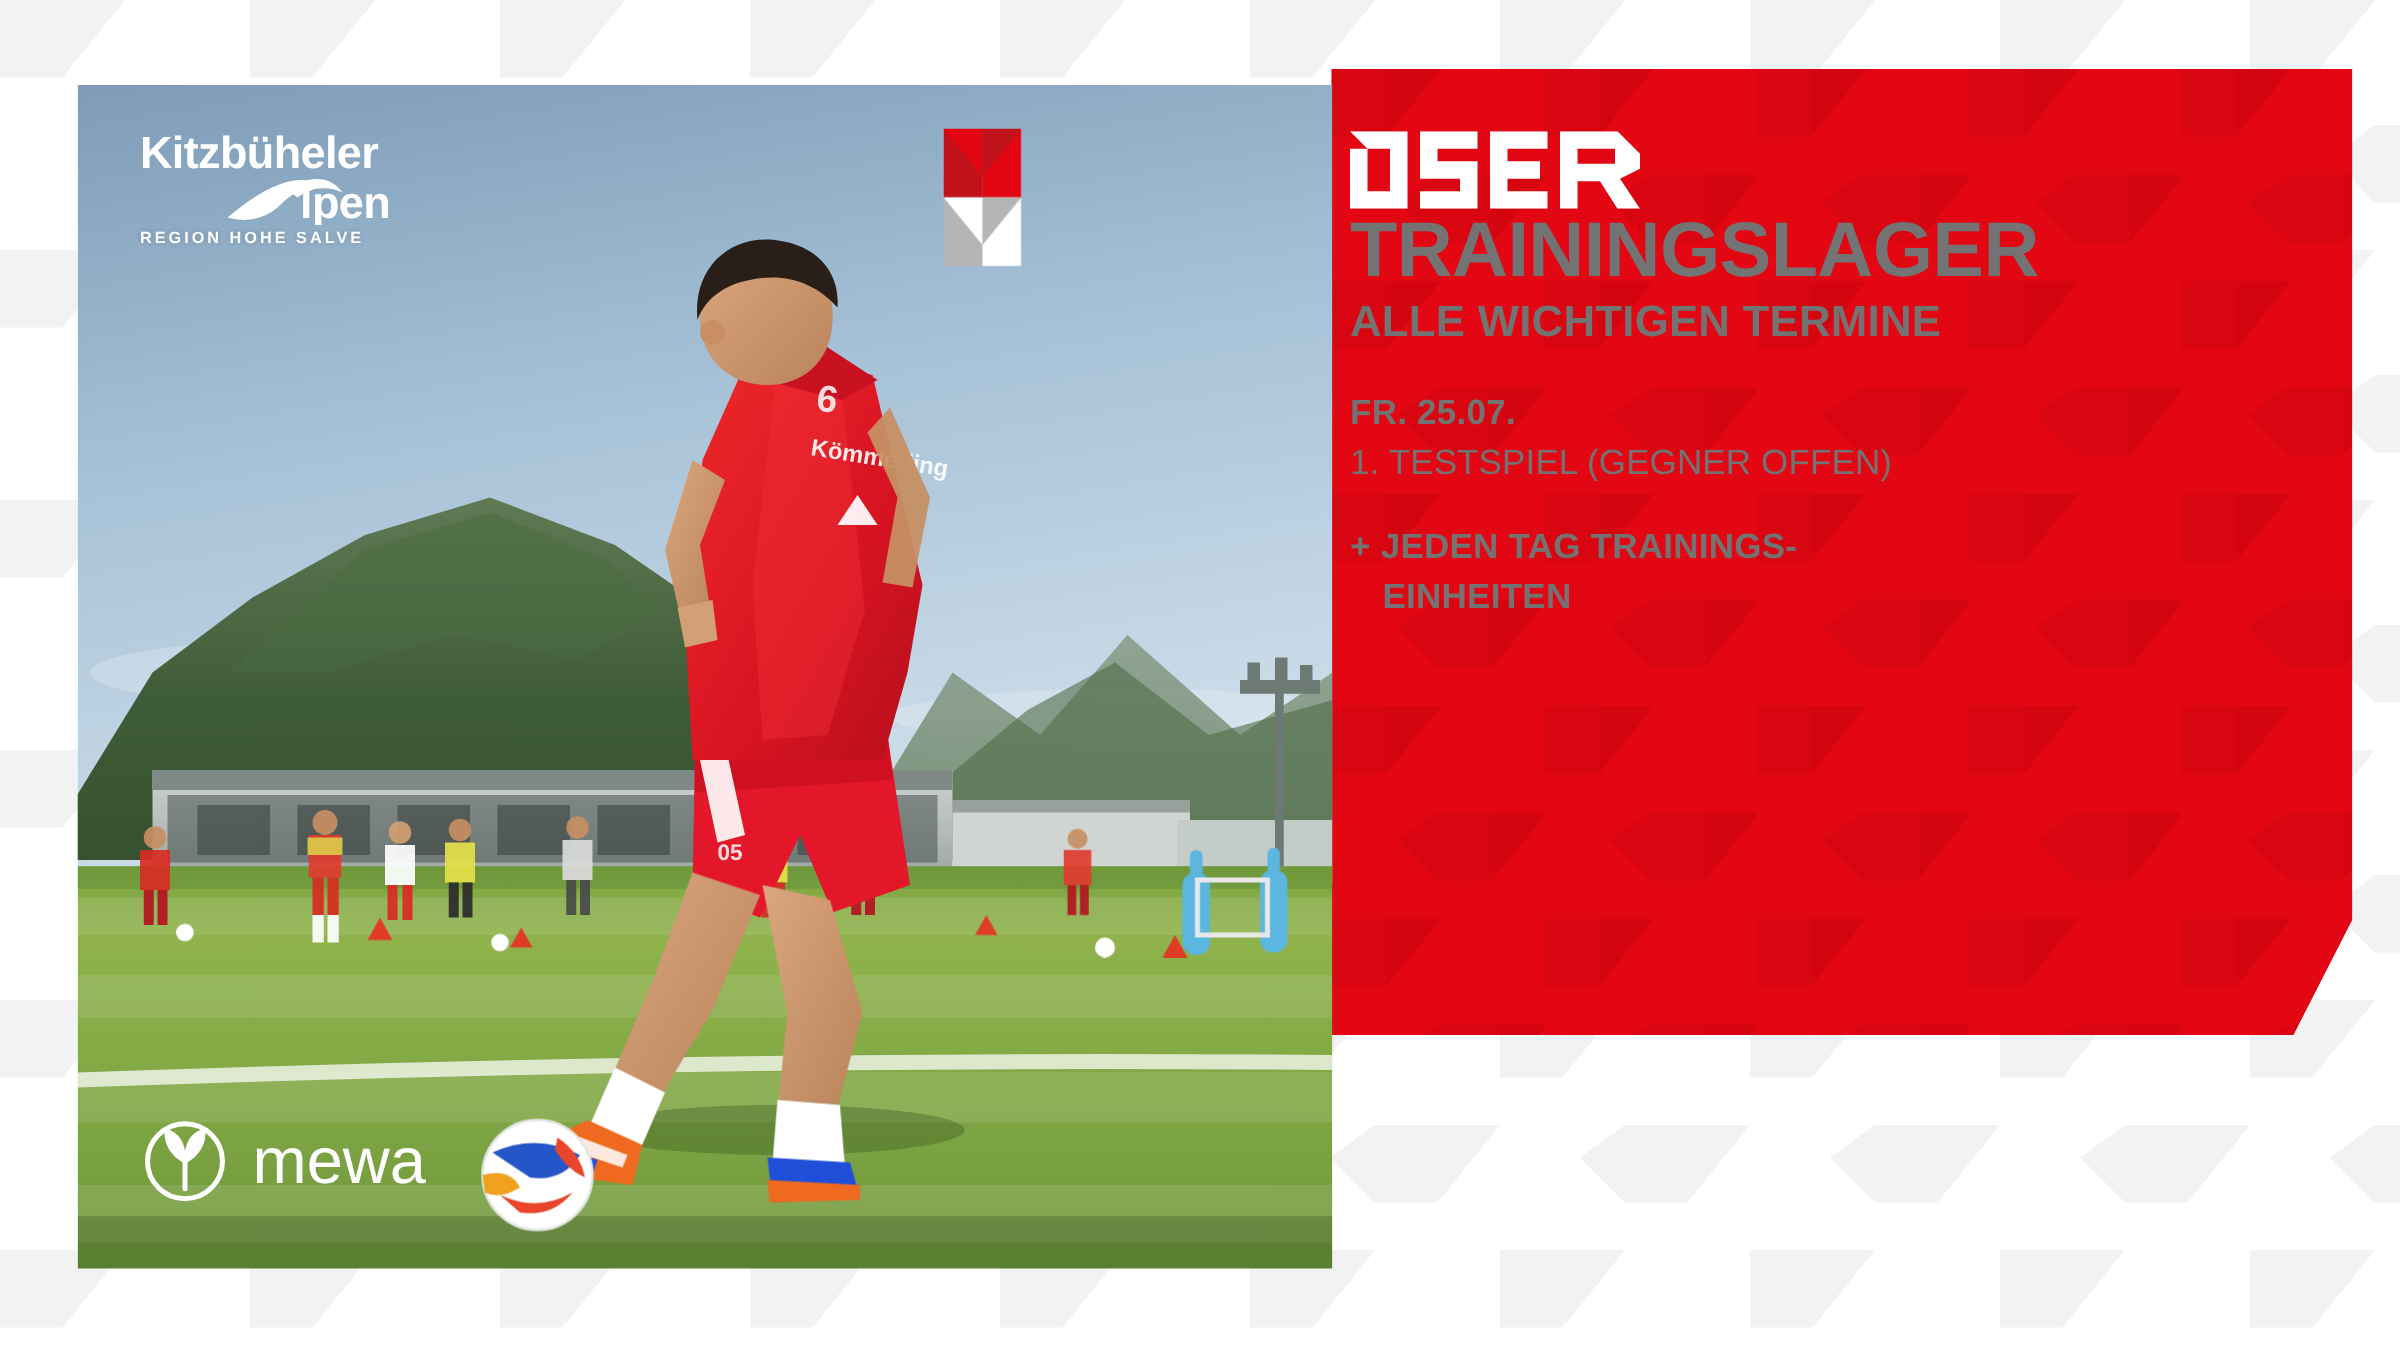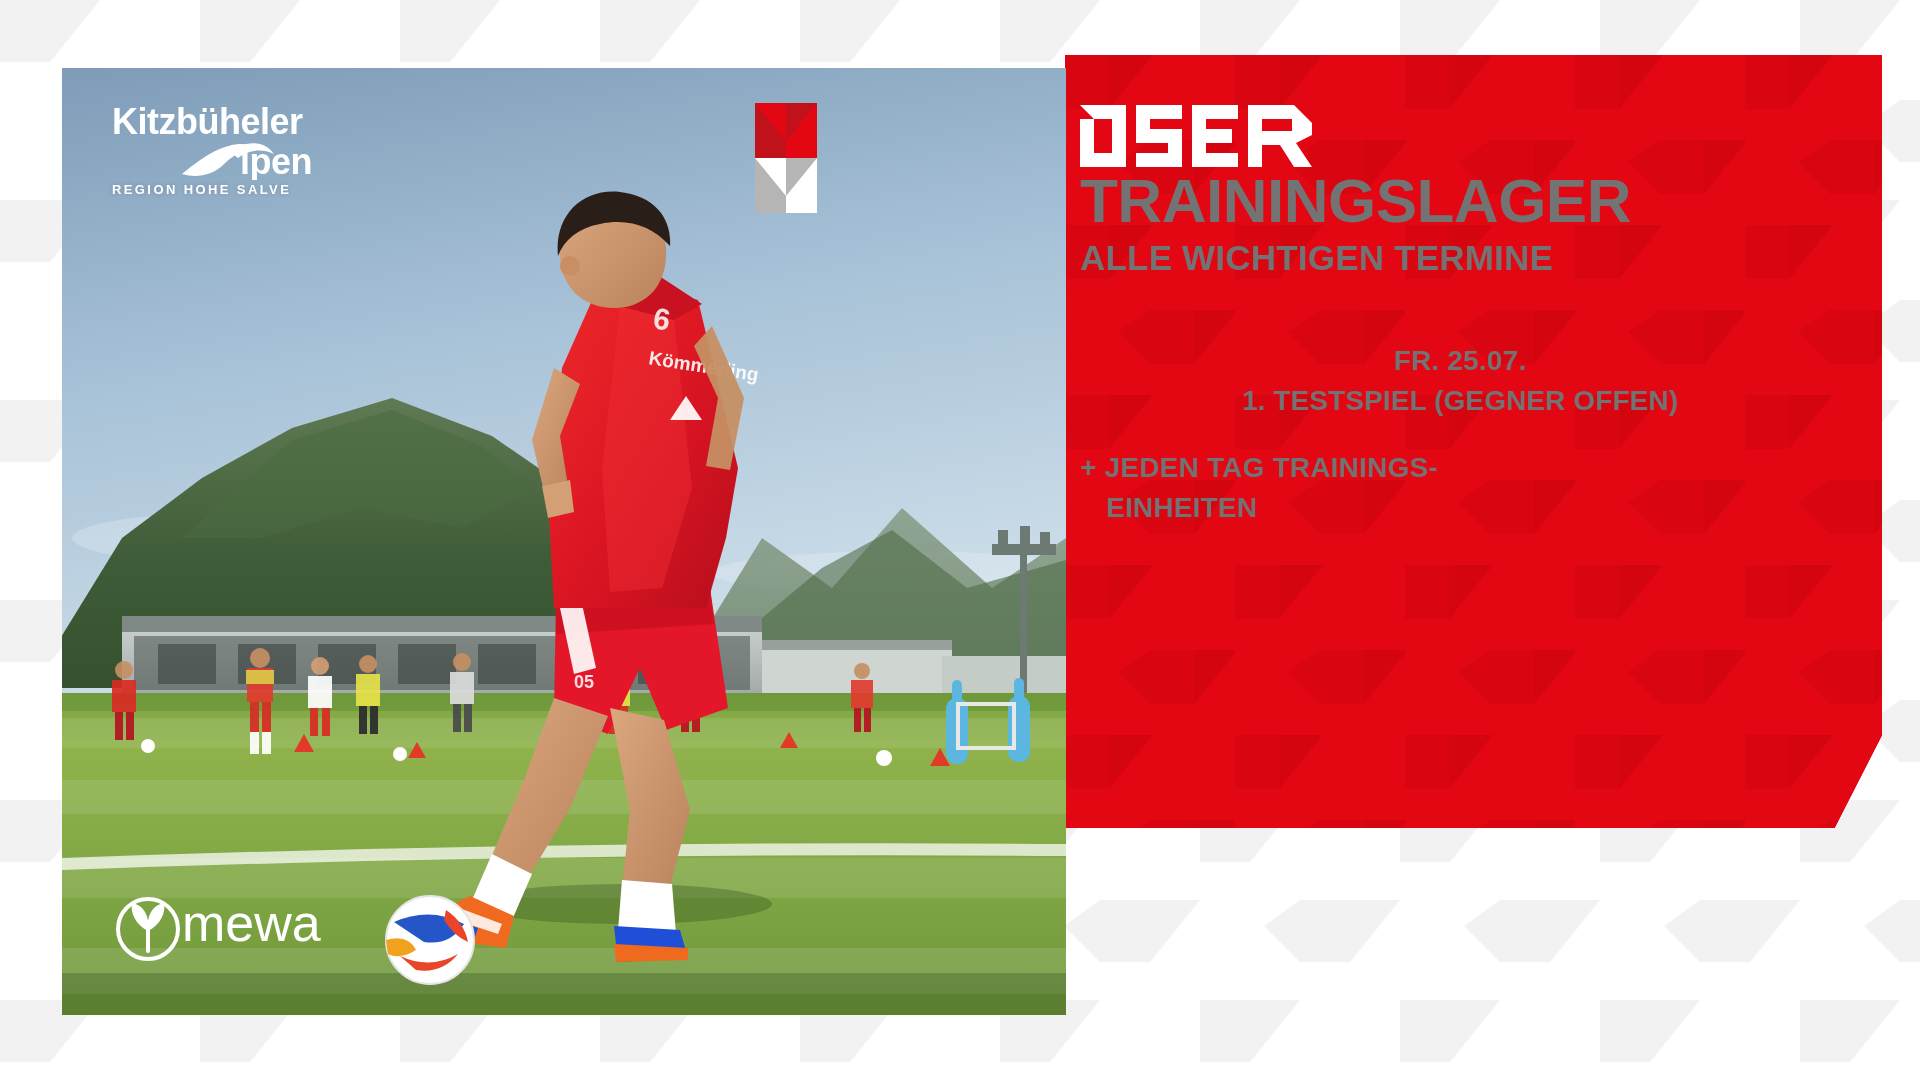--- a/index.html
+++ b/index.html
@@ -52,20 +52,22 @@
     font-weight:700;
     letter-spacing:2.4px;
     margin-top:2px;
     text-shadow:0 0 4px rgba(0,0,0,.18);
   }
 
   .photo-logo-mewa {
     position:absolute;
     left:52px; bottom:52px;
     display:flex;
+    align-items:center;
+    gap:20px;
     z-index:3;
   }
   .mewa-mark { width:68px; height:68px; display:block; }
   .mewa-word { width:160px; height:58px; display:block; }
 
   
   #flag-mark {
     position:absolute;
     left:755px; top:103px;
     width:62px; height:110px;
@@ -110,31 +112,31 @@
   }
   .title-sub {
     font-size:35px;
     font-weight:700;
     letter-spacing:0.2px;
     line-height:1.05;
     margin-top:8px;
     white-space:nowrap;
   }
 
-  .events { margin-top:64px;text-align:center; }
+  .events { margin-top:33px; }
   .event { margin-bottom:28px; }
   .event-date {
     font-size:28px;
     font-weight:800;
     letter-spacing:0.2px;
     line-height:1.42;
   }
   .event-desc {
     font-size:28px;
-    font-weight:700;
+    font-weight:400;
     letter-spacing:0.1px;
     line-height:1.42;
   }
 
   .footnote {
     margin-top:24px;
     font-size:28px;
     font-weight:800;
     letter-spacing:0.2px;
     line-height:1.42;

